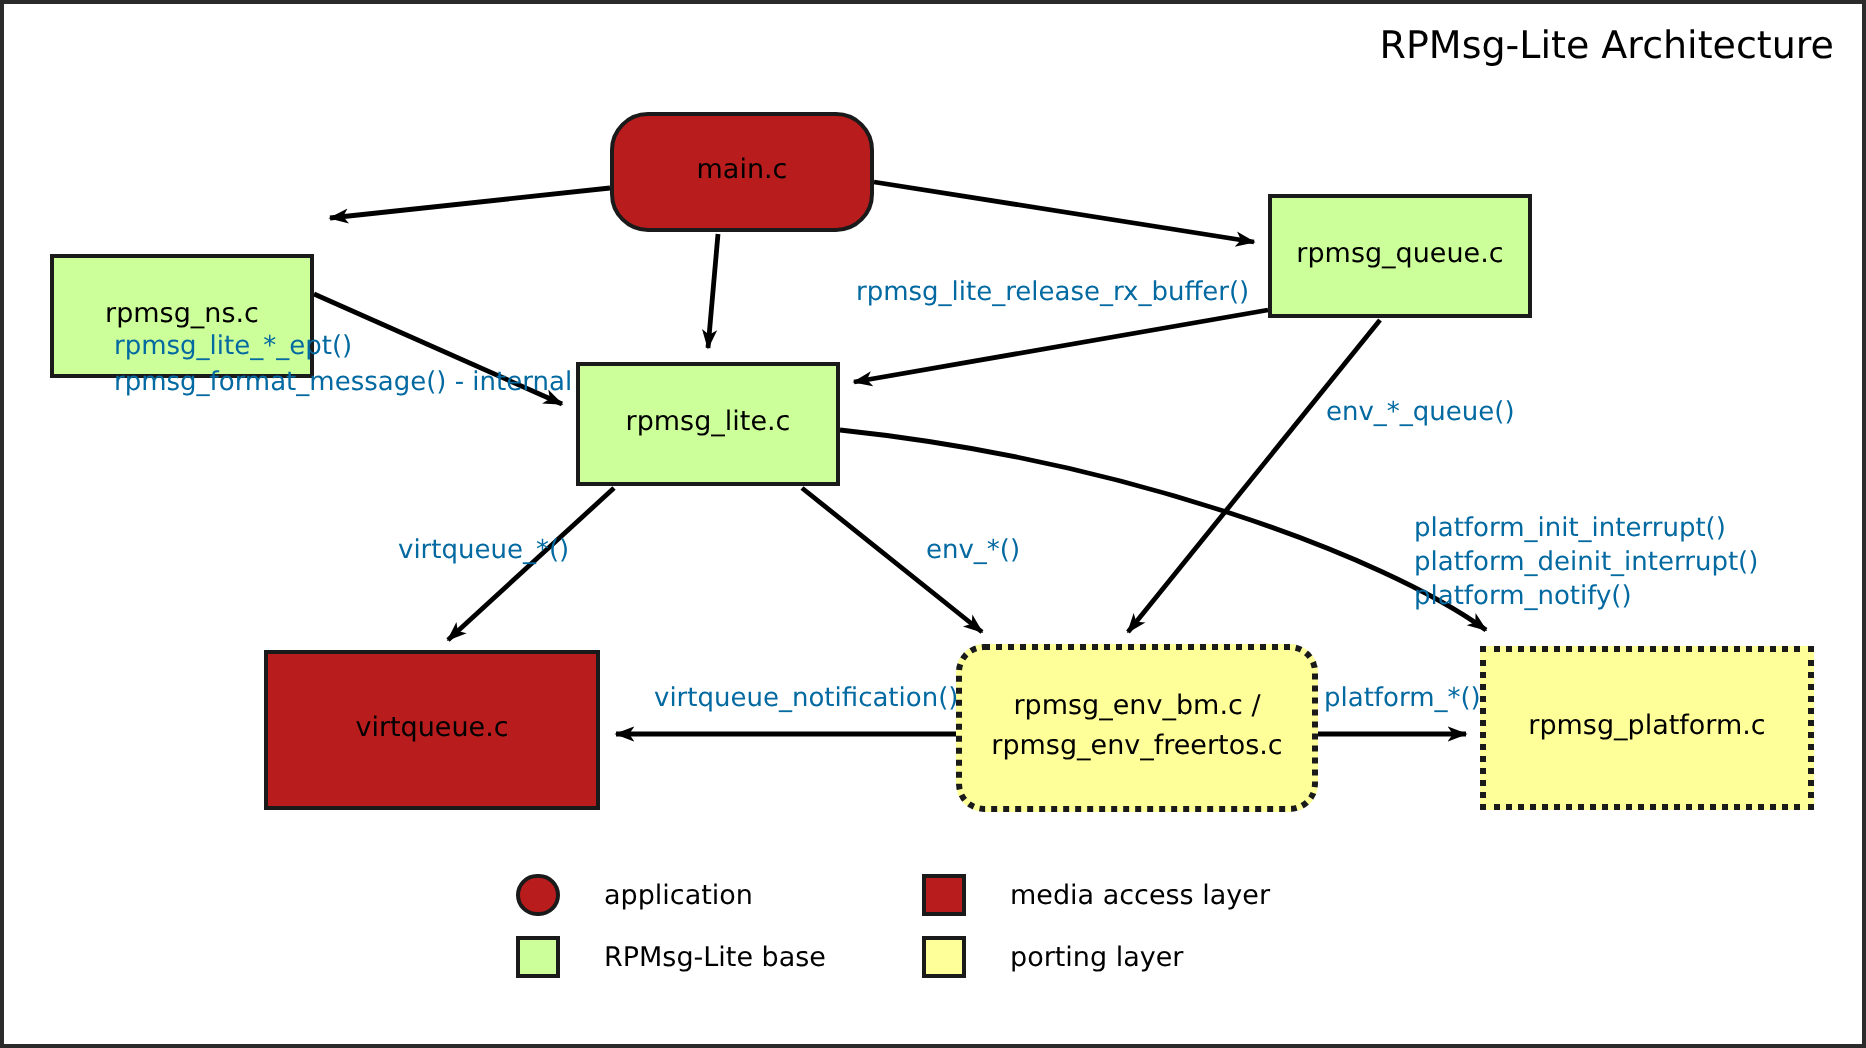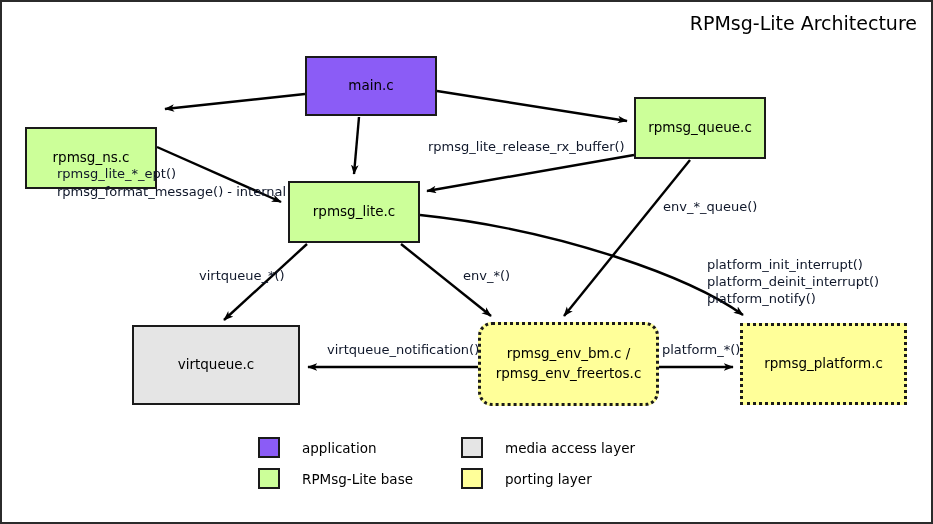--- a/index.html
+++ b/index.html
@@ -47,29 +47,29 @@
     justify-content: center;
     text-align: center;
     font-size: 13.5px;
     color: #000000;
     line-height: 1.45;
     z-index: 3;
   }
   .node.solid  { border: 2.5px solid #1a1a1a; }
   .node.dotted { border: 3px dotted #1a1a1a; }
 
-  .fill-app      { background: #8b5cf6; }
+  .fill-app      { background: #b91c1c; border-radius: 19px; }
   .fill-base     { background: #ccff99; }
-  .fill-media    { background: #e5e5e5; }
+  .fill-media    { background: #b91c1c; }
   .fill-porting  { background: #ffff99; }
 
   .edge-label {
     position: absolute;
     font-size: 13px;
-    color: #0f172a;
+    color: #0369a1;
     white-space: nowrap;
     line-height: 1.32;
     z-index: 4;
   }
 
   .legend {
     position: absolute;
     z-index: 5;
   }
   .legend-item {

